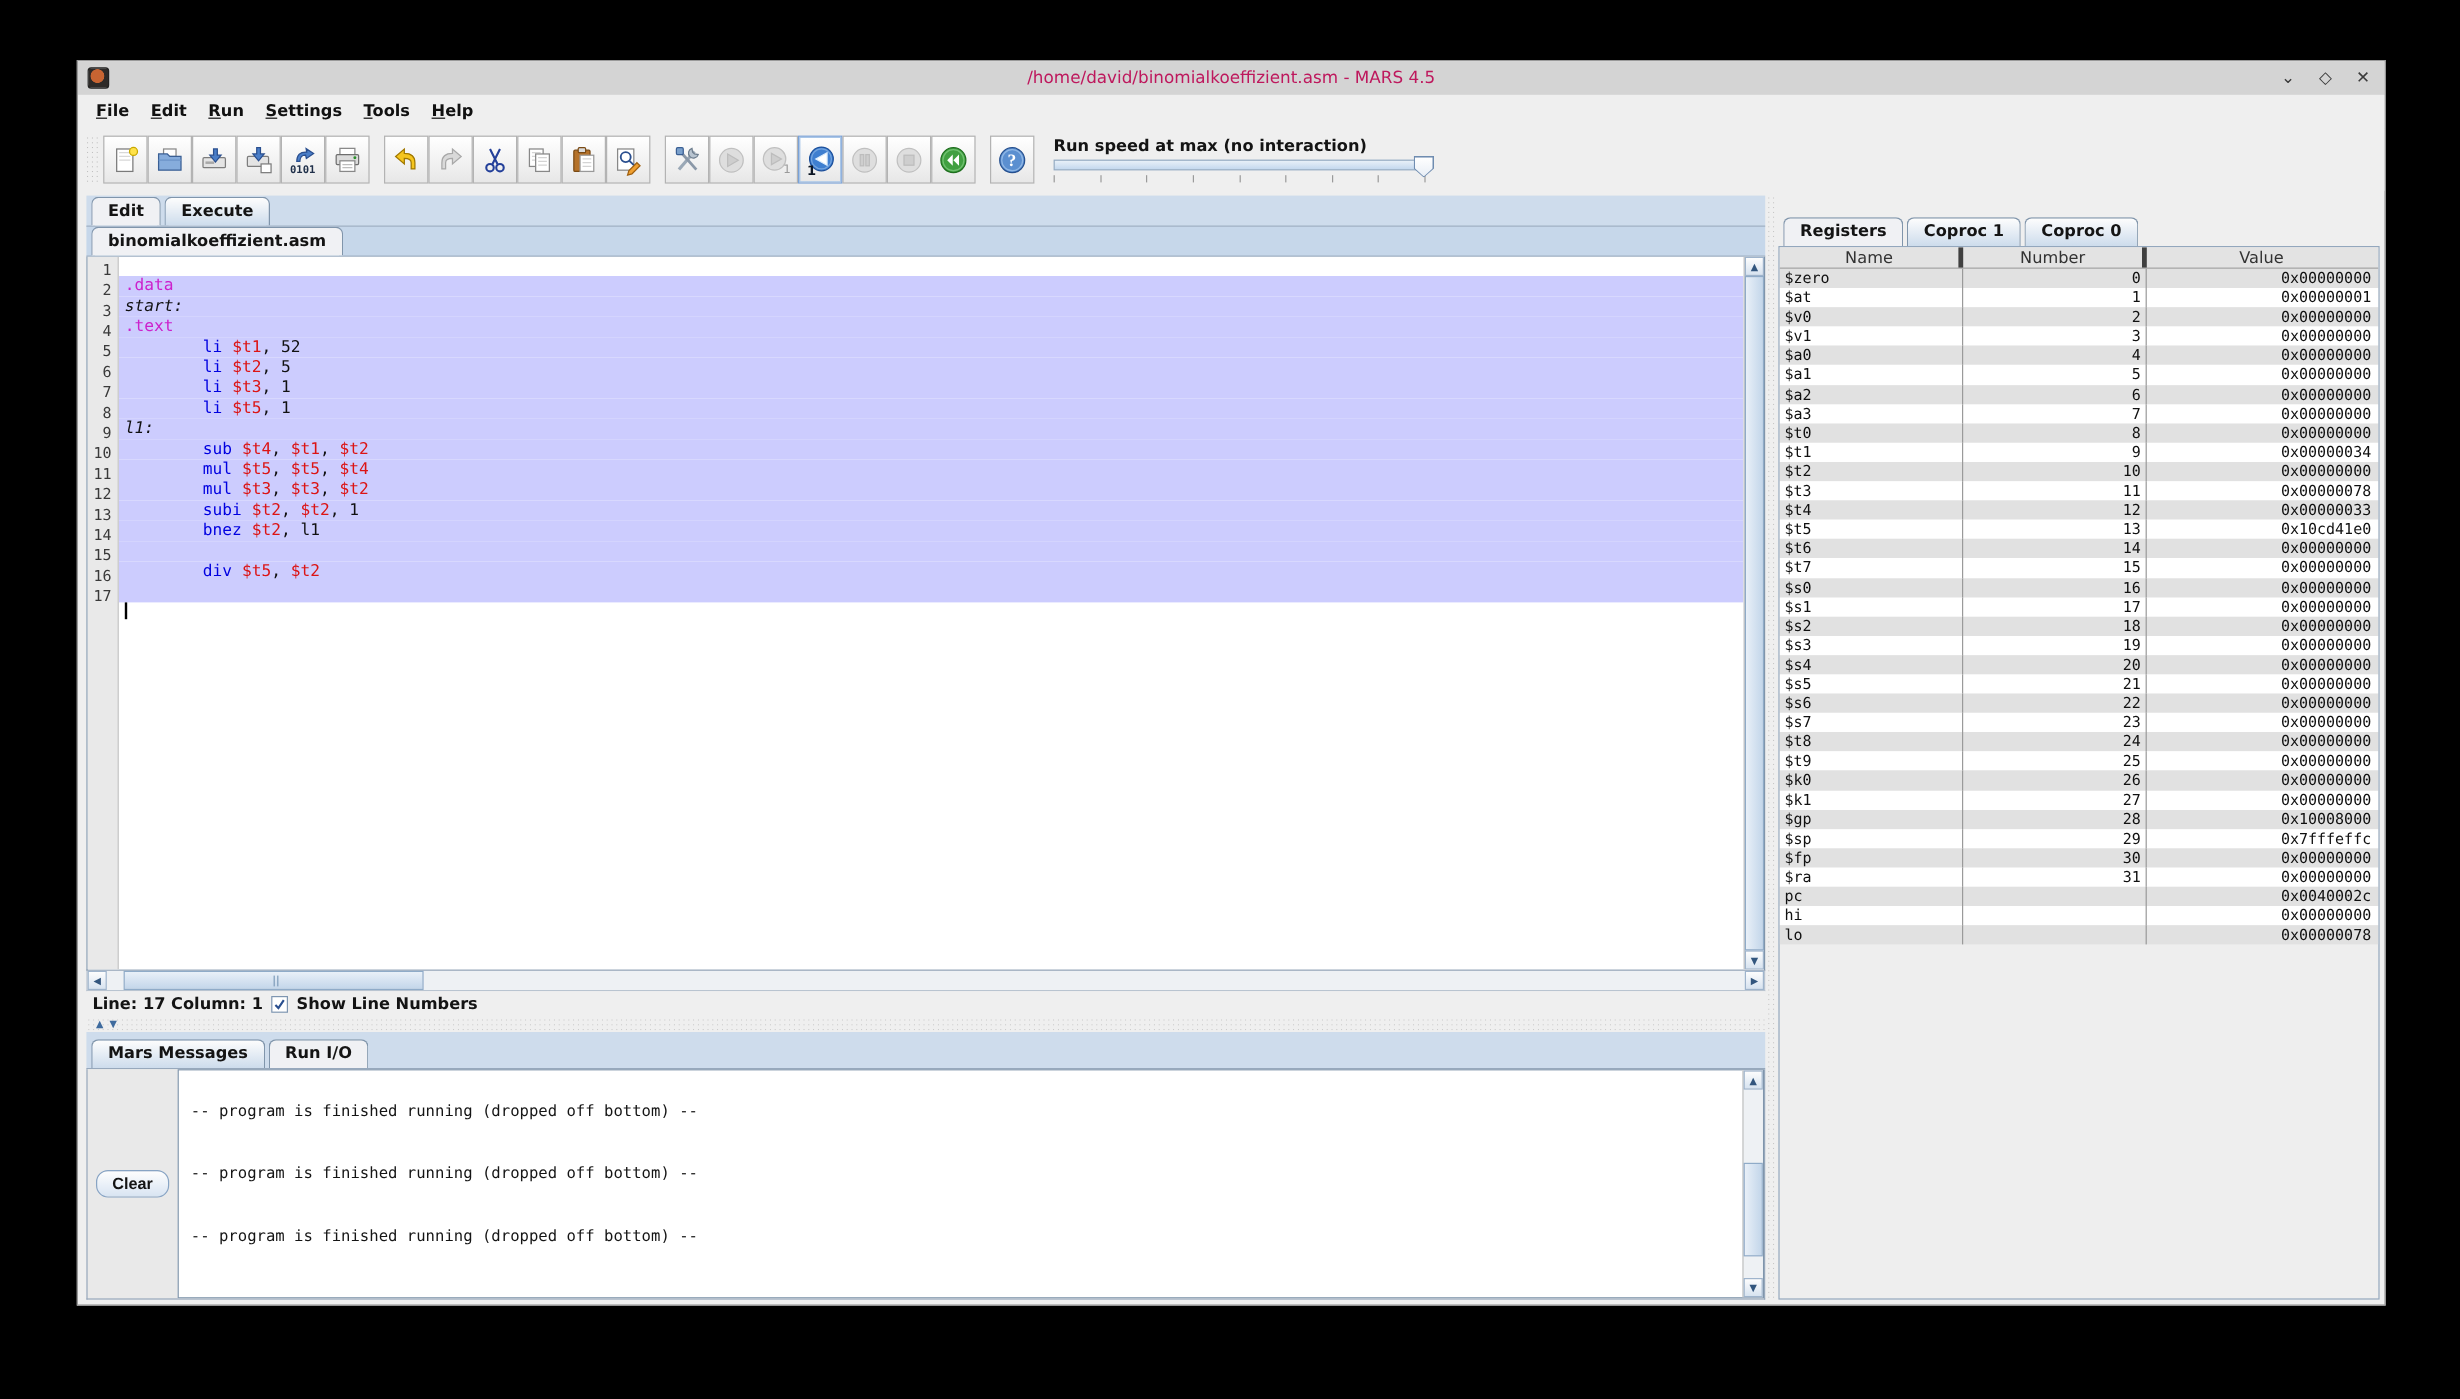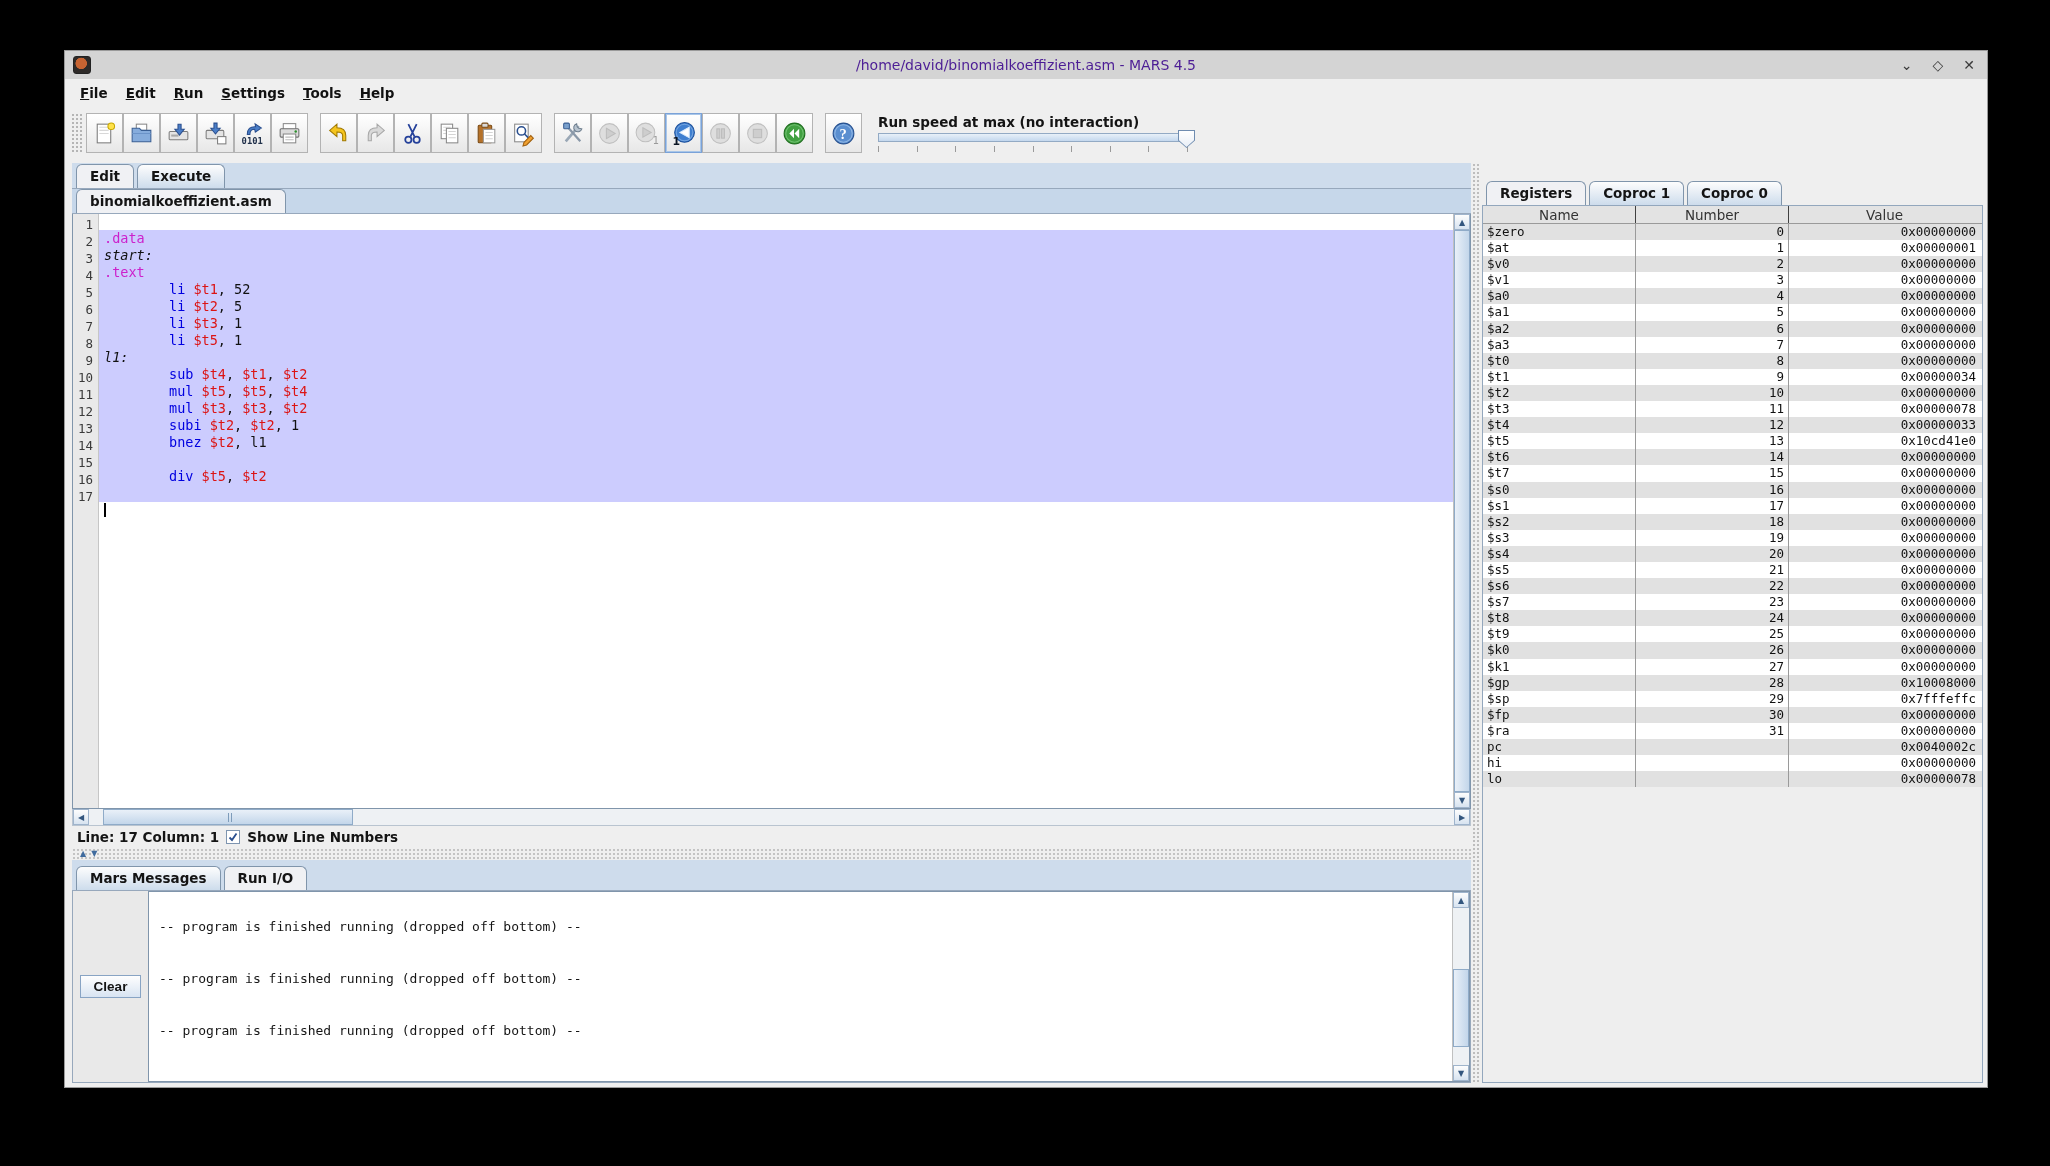--- a/index.html
+++ b/index.html
@@ -6,21 +6,21 @@
   html,body { width:2050px; height:1166px; background:#000; font-family:"DejaVu Sans","Liberation Sans",sans-serif; }
   body { position:relative; overflow:hidden; }
 
   #window { position:absolute; left:64px; top:50px; width:1924px; height:1038px;
             background:#efefef; border:1px solid #9a9a9a; }
 
   
   .titlebar { height:28px; background:#d4d4d4; position:relative; display:flex; align-items:center; }
   .win-icon { width:18px; height:18px; margin-left:8px; border-radius:3px;
               background:radial-gradient(circle at 45% 40%, #c86432 0 42%, #2e2a28 46%); border:1px solid #222; }
-  .win-title { position:absolute; left:0; right:0; text-align:center; font-size:14px; color:#4c1d95; }
+  .win-title { position:absolute; left:0; right:0; text-align:center; font-size:14px; color:#be185d; }
   .win-controls { position:absolute; right:12px; display:flex; gap:20px; }
   .win-ctl { font-size:14px; color:#3a3a3a; cursor:default; line-height:1; }
 
   
   .menubar { height:28px; display:flex; align-items:center; padding-left:6px; background:#efefef; }
   .menu-item { font-size:13.5px; font-weight:bold; color:#111; padding:4px 9px; }
   .menu-item u { text-decoration:underline; }
 
   
   .toolbar { height:52px; display:flex; align-items:center; padding-left:6px; background:#efefef; }
@@ -89,29 +89,29 @@
 
   
   .hdivider { height:12px; background-image:radial-gradient(circle,#c3c3c3 26%,transparent 28%); background-size:4px 4px;
               display:flex; align-items:center; gap:5px; padding-left:8px; background-color:#efefef; }
   .divtri { font-size:8px; color:#3f6b9e; line-height:1; }
 
   
   .bottom-content { flex:0 0 192px; background:#e9e9e9; border:1px solid #97a8bc; border-top:none; display:flex; }
   .clear-col { width:75px; display:flex; align-items:center; justify-content:center; }
   .btn { font-size:13.5px; font-weight:bold; color:#141414; padding:3px 13px;
-         background:linear-gradient(#fefefe,#d8e4f2); border:1px solid #88a4c4; border-radius:0; }
+         background:linear-gradient(#fefefe,#d8e4f2); border:1px solid #88a4c4; border-radius:10px; }
   .runio { flex:1; background:#fff; border:1px solid #8095ab; margin:0; display:flex; }
   .runio-text { flex:1; padding:27px 0 0 10px; font:13px "DejaVu Sans Mono",monospace; color:#151515; }
   .msg { height:17px; margin-bottom:35px; white-space:pre; }
 
   
   .regs-body { flex:1; border:1px solid #93a7bd; background:#eeeeee; overflow:hidden; }
   .rtable-head { display:flex; height:18px; background:#e3e3e3; border-bottom:1px solid #9a9a9a; }
-  .rth { font-size:13.5px; color:#333; text-align:center; border-right:1px solid #404040; line-height:18px; }
+  .rth { font-size:13.5px; color:#333; text-align:center; border-right:4px solid #404040; line-height:18px; }
   .rrow { display:flex; height:16.1px; background:#fff; }
   .rrow.alt { background:#e1e1e1; }
   .rc { font:12.5px "DejaVu Sans Mono",monospace; color:#111; border-right:1px solid #9a9a9a; line-height:16px; overflow:hidden; }
   .rc.name { width:153px; padding-left:4px; }
   .rc.num  { width:153px; text-align:right; padding-right:4px; }
   .rc.val  { width:191px; text-align:right; padding-right:4px; border-right:none; }
 </style>
 </head>
 <body>
 

